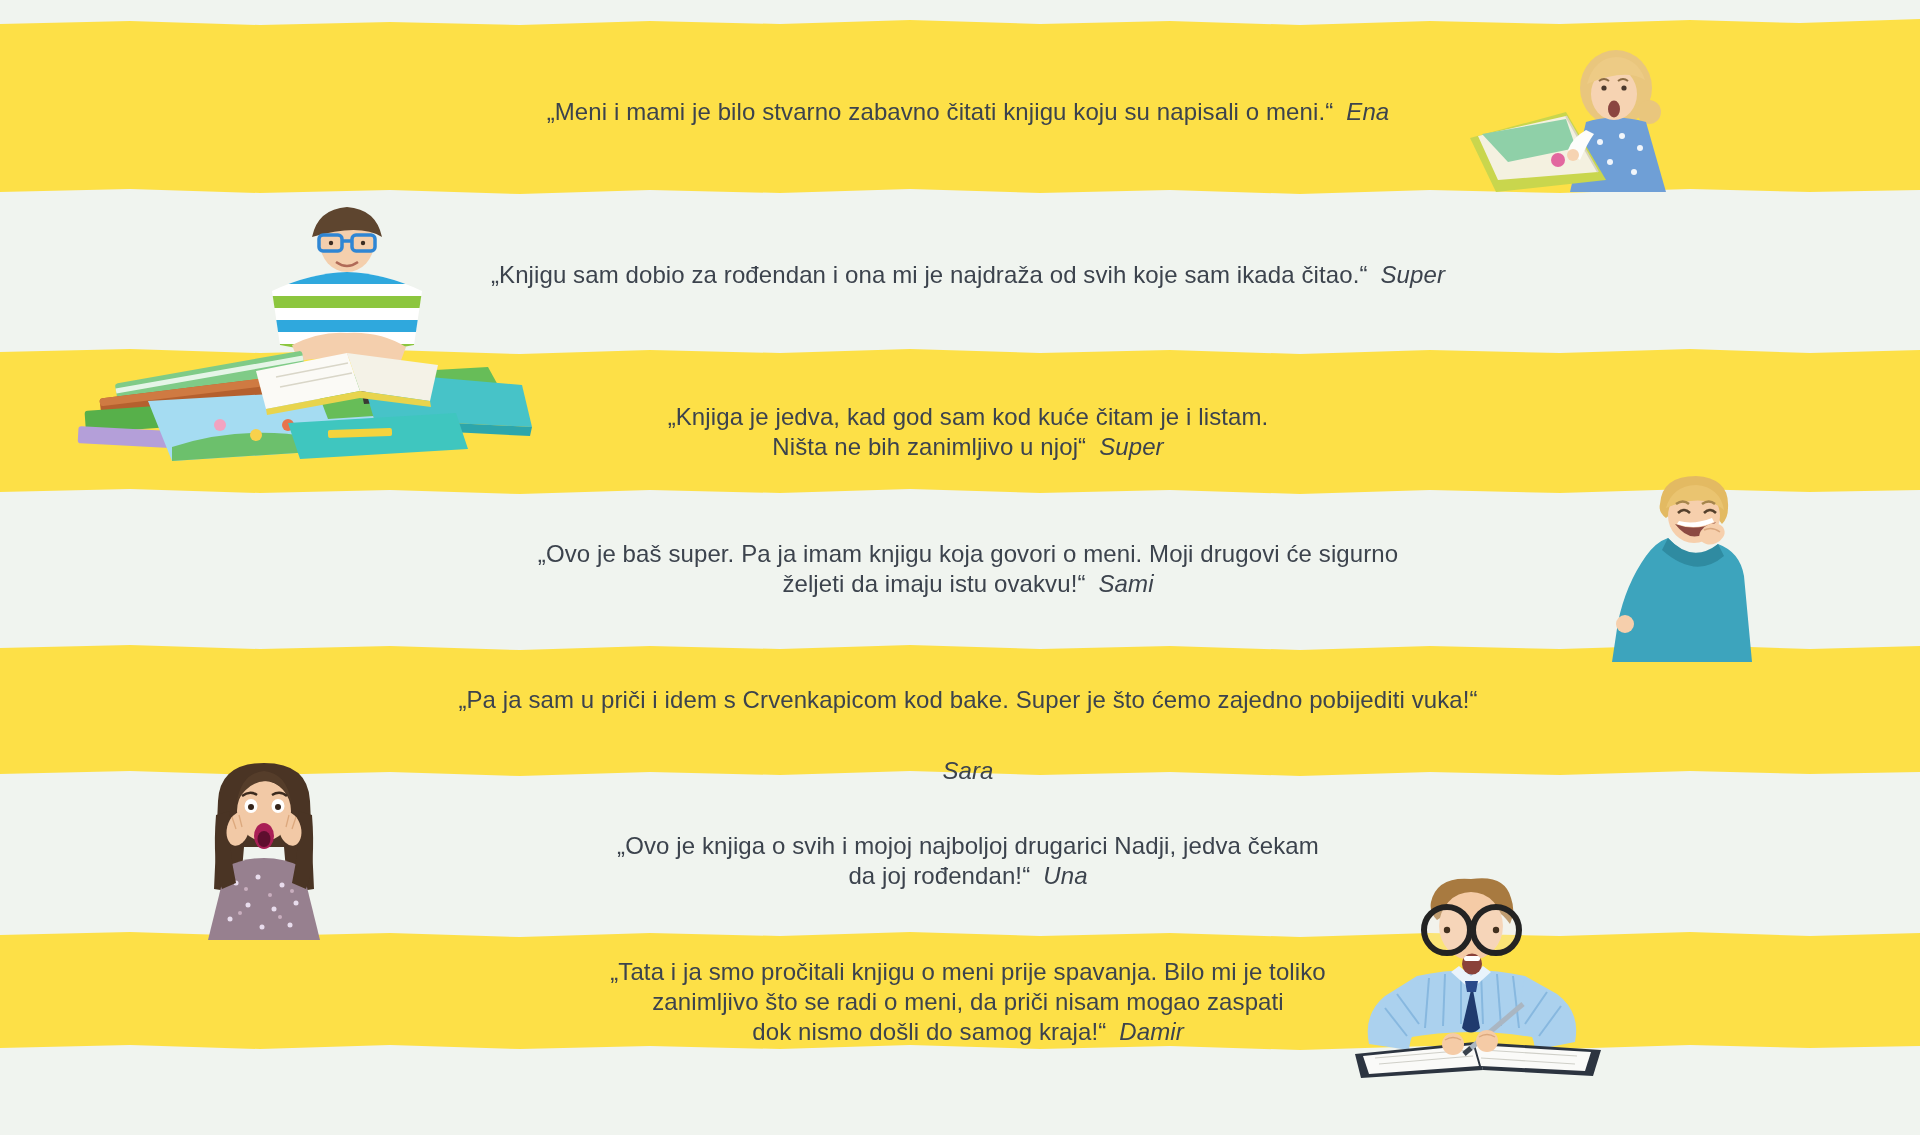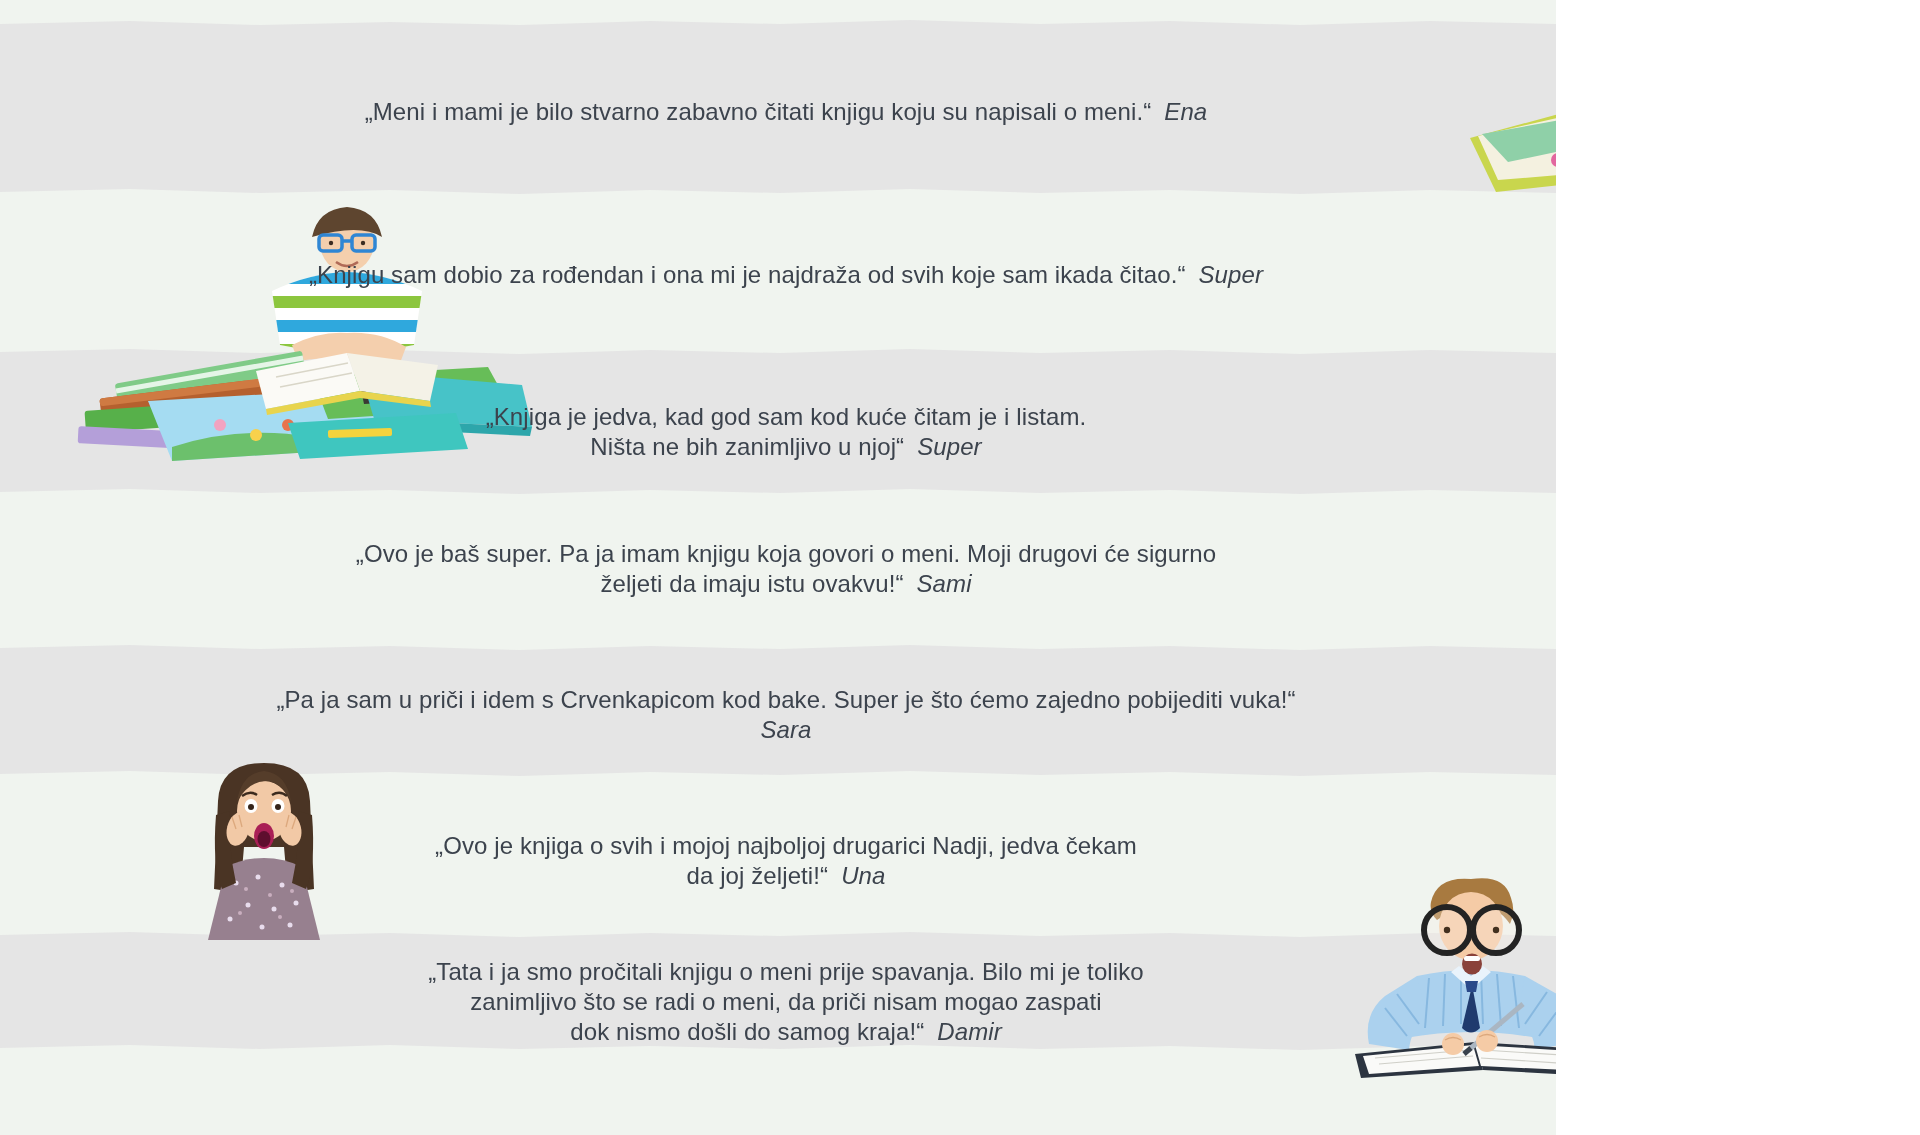--- a/index.html
+++ b/index.html
@@ -1,38 +1,38 @@
 <!DOCTYPE html>
 <html><head>
 <meta charset="utf-8">
 <style>
   html,body{margin:0;padding:0;background:#ffffff;}
   #page{
     position:relative;
-    width:1556px;height:1135px;
+    width:1920px;height:1135px;
     overflow:hidden;
-    background:#e5e5e5;
+    background:#fde047;
     font-family:"Liberation Sans", sans-serif;
   }
   #bands{position:absolute;left:0;top:0;z-index:0;}
   .band{fill:#f0f4ef;}
   .photo{position:absolute;z-index:1;}
   .quote{
     position:absolute;left:0;width:100%;
     text-align:center;
     transform:translateX(8px);
     z-index:2;
     color:#3c434d;
     font-size:24px;line-height:30px;
     font-weight:400;
     letter-spacing:0.1px;
   }
   .qline{white-space:nowrap;}
   .qname{font-style:italic;margin-left:13px;}
-  .qname.solo{margin-left:0;display:inline-block;}
+  .qname.solo{margin-left:0;display:inline-block;margin-top:41px;}
 </style>
 </head>
 <body>
 
 <div id="page">
 
   <svg id="bands" width="1920" height="1135" viewBox="0 0 1920 1135" aria-hidden="true">
     <path class="band" d="M0 0 H1920 V19 L1800 23 1690 20 1560 24 1430 21 1300 25 1170 21 1040 24 910 20 780 24 650 21 520 25 390 22 260 25 130 21 0 24 Z"></path>
     <path class="band" d="M0 192 L130 189 260 193 390 190 520 194 650 190 780 193 910 189 1040 193 1170 190 1300 194 1430 190 1560 193 1690 189 1810 192 1920 190 V350 L1810 353 1690 349 1560 353 1430 350 1300 354 1170 350 1040 353 910 349 780 353 650 350 520 354 390 350 260 353 130 349 0 352 Z"></path>
     <path class="band" d="M0 492 L130 489 260 493 390 490 520 494 650 490 780 493 910 489 1040 493 1170 490 1300 494 1430 490 1560 493 1690 489 1810 492 1920 490 V646 L1810 649 1690 645 1560 649 1430 646 1300 650 1170 646 1040 649 910 645 780 649 650 646 520 650 390 646 260 649 130 645 0 648 Z"></path>
@@ -250,21 +250,21 @@
     <div class="qline"><span>željeti da imaju istu ovakvu!“</span><span class="qname">Sami</span></div>
   </div>
 
   <div class="quote" style="top:685px">
     <div class="qline"><span>„Pa ja sam u priči i idem s Crvenkapicom kod bake. Super je što ćemo zajedno pobijediti vuka!“</span></div>
     <div class="qline"><span class="qname solo">Sara</span></div>
   </div>
 
   <div class="quote" style="top:831px">
     <div class="qline"><span>„Ovo je knjiga o svih i mojoj najboljoj drugarici Nadji, jedva čekam</span></div>
-    <div class="qline"><span>da joj željeti!“</span><span class="qname">Una</span></div>
+    <div class="qline"><span>da joj rođendan!“</span><span class="qname">Una</span></div>
   </div>
 
   <div class="quote" style="top:957px">
     <div class="qline"><span>„Tata i ja smo pročitali knjigu o meni prije spavanja. Bilo mi je toliko</span></div>
     <div class="qline"><span>zanimljivo što se radi o meni, da priči nisam mogao zaspati</span></div>
     <div class="qline"><span>dok nismo došli do samog kraja!“</span><span class="qname">Damir</span></div>
   </div>
 
 </div>
 

